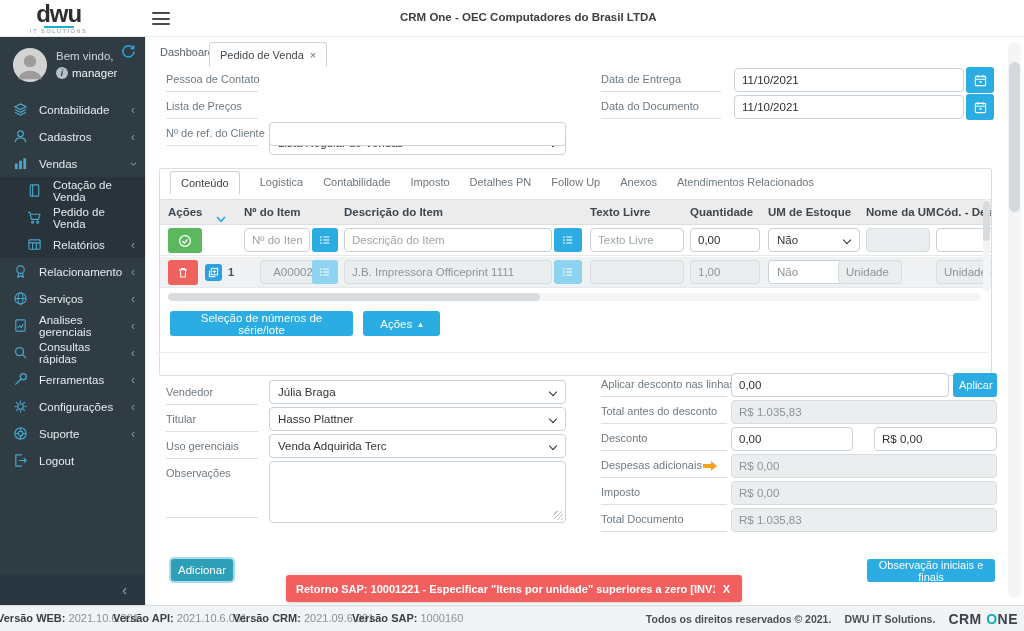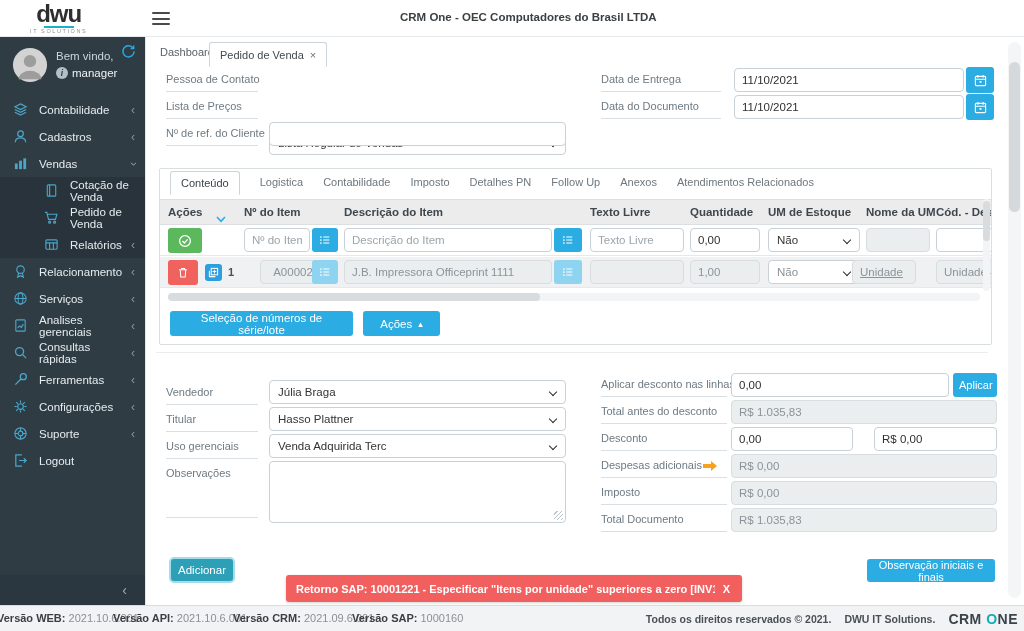--- a/index.html
+++ b/index.html
@@ -23,21 +23,21 @@
   .avatar{position:absolute;left:12px;top:10px;}
   .user-hello{position:absolute;left:56px;top:13px;font-size:11.5px;color:#ccd5da;}
   .user-line{position:absolute;left:56px;top:30px;font-size:11.5px;color:#eef3f5;display:flex;align-items:center;gap:4px;}
   .info-ico{display:inline-flex;width:12px;height:12px;border-radius:50%;background:#b4c0c7;color:#2f3c44;font-size:8.5px;font-weight:bold;align-items:center;justify-content:center;font-style:italic;}
   .refresh{position:absolute;right:9px;top:7px;cursor:pointer;}
   .nav{position:absolute;top:59px;left:0;right:0;}
   .nav-item{height:27px;display:flex;align-items:center;padding:0 10px 0 13px;cursor:pointer;font-size:11.5px;color:#e6ecef;position:relative;}
   .nav-ico{width:15px;height:15px;margin-right:11px;color:#4ba6c9;flex:none;display:flex;align-items:center;}
   .nav-chev{margin-left:auto;color:#8399a3;font-size:12px;line-height:1;}
   .chev-down{display:inline-block;transform:rotate(-90deg);}
-  .subnav .nav-item{background:#28333b;padding-left:44px;}
+  .subnav .nav-item{background:#28333b;padding-left:27px;}
   .collapsebar{position:absolute;bottom:0;left:0;right:0;height:30px;background:#2a3740;display:flex;align-items:center;justify-content:flex-end;padding-right:18px;color:#9db0b9;font-size:14px;cursor:pointer;}
 
   
   .main{position:absolute;top:37px;left:145px;width:879px;height:568px;background:#fff;border-left:1px solid #e4e7e9;}
 
   
   .wtab{position:absolute;font-size:11px;color:#5a6268;cursor:pointer;}
   .wtab-active{border:1px solid #ccd4d9;border-bottom:1px solid #fff;background:#fff;border-radius:3px 3px 0 0;display:flex;align-items:center;gap:6px;padding:0 10px;color:#41494f;z-index:2;}
 
   
@@ -49,21 +49,21 @@
   .inp::placeholder{color:#9aa5ac;}
   .inp.dis{background:#ebeeef;color:#8b9499;border-color:#d8dde0;}
   .sqbtn{position:absolute;border:none;border-radius:3px;background:#2bace2;display:flex;align-items:center;justify-content:center;cursor:pointer;padding:0;}
   .sqbtn.lite{background:#8ed3ef;}
   .btn-cyan{position:absolute;background:#2bace2;color:#fff;border:none;border-radius:3px;font-size:11.5px;font-family:inherit;display:flex;align-items:center;justify-content:center;cursor:pointer;gap:6px;}
   .textarea{position:absolute;border:1px solid #c7d1d7;border-radius:4px;background:#fff;resize:none;font-family:inherit;outline:none;}
   .resize-grip{position:absolute;width:9px;height:9px;background:
     repeating-linear-gradient(135deg,transparent 0 2px,#b9c2c7 2px 3px);}
 
   
-  .ibox{position:absolute;left:13px;top:131px;width:833px;height:177px;border:1px solid #d9dee1;border-radius:2px;background:#fff;overflow:hidden;}
+  .ibox{position:absolute;left:13px;top:131px;width:833px;height:208px;border:1px solid #d9dee1;border-radius:2px;background:#fff;overflow:hidden;}
   .itabs{position:absolute;left:0;top:0;right:0;height:26px;display:flex;align-items:center;padding-left:10px;gap:20px;font-size:11px;color:#6d777e;}
   .itab-active{border:1px solid #ccd4d9;border-bottom:1px solid #fff;background:#fff;border-radius:3px 3px 0 0;height:24px;display:flex;align-items:center;padding:0 10px;color:#3d444a;position:relative;top:1px;}
   .thead{position:absolute;left:0;top:30px;width:833px;height:26px;background:#ececec;border-top:1px solid #dcdfe1;border-bottom:1px solid #dcdfe1;}
   .th{position:absolute;font-size:11.5px;font-weight:bold;color:#3e474e;line-height:25px;white-space:nowrap;}
   .trow{position:absolute;left:0;width:833px;height:31px;border-bottom:1px solid #e6e9eb;}
   .row-gray{background:#f0f1f2;}
   .idx{position:absolute;font-size:11px;font-weight:bold;color:#4a5258;top:9px;}
   .hscroll{position:absolute;left:8px;top:124px;width:812px;height:8px;background:#f3f4f5;border-radius:4px;}
   .hthumb{position:absolute;left:0;top:0;height:8px;width:372px;background:#d9dcde;border-radius:4px;cursor:pointer;}
   .vscroll{position:absolute;right:1px;top:30px;width:7px;height:92px;background:#f3f4f5;border-radius:4px;}
@@ -414,21 +414,21 @@
               <circle cx="2.2" cy="7" r="1" fill="#fff" stroke="none"></circle>
               <circle cx="2.2" cy="10.5" r="1" fill="#fff" stroke="none"></circle>
             </svg>
         </button>
         <input class="inp dis" style="left: 430px; top: 3px; width: 94px;" disabled="">
         <input class="inp dis" style="left: 530px; top: 3px; width: 70px;" disabled="" value="1,00">
         <div class="sel muted" style="left:608px;top:3px;width:92px;">
           <span>Não</span>
             <span class="schev"></span>
         </div>
-        <input class="inp dis" style="left: 692px; top: 3px; width: 64px; text-decoration: underline;" disabled="" value="Unidade">
+        <input class="inp dis" style="left: 678px; top: 3px; width: 64px;" disabled="" value="Unidade">
         <input class="inp dis" style="left: 776px; top: 3px; width: 70px;" disabled="" value="Unidade - U">
       </div>
 
       <div class="hscroll">
           <div class="hthumb"></div>
         </div>
       <div class="vscroll">
           <div class="vthumb"></div>
         </div>
 

